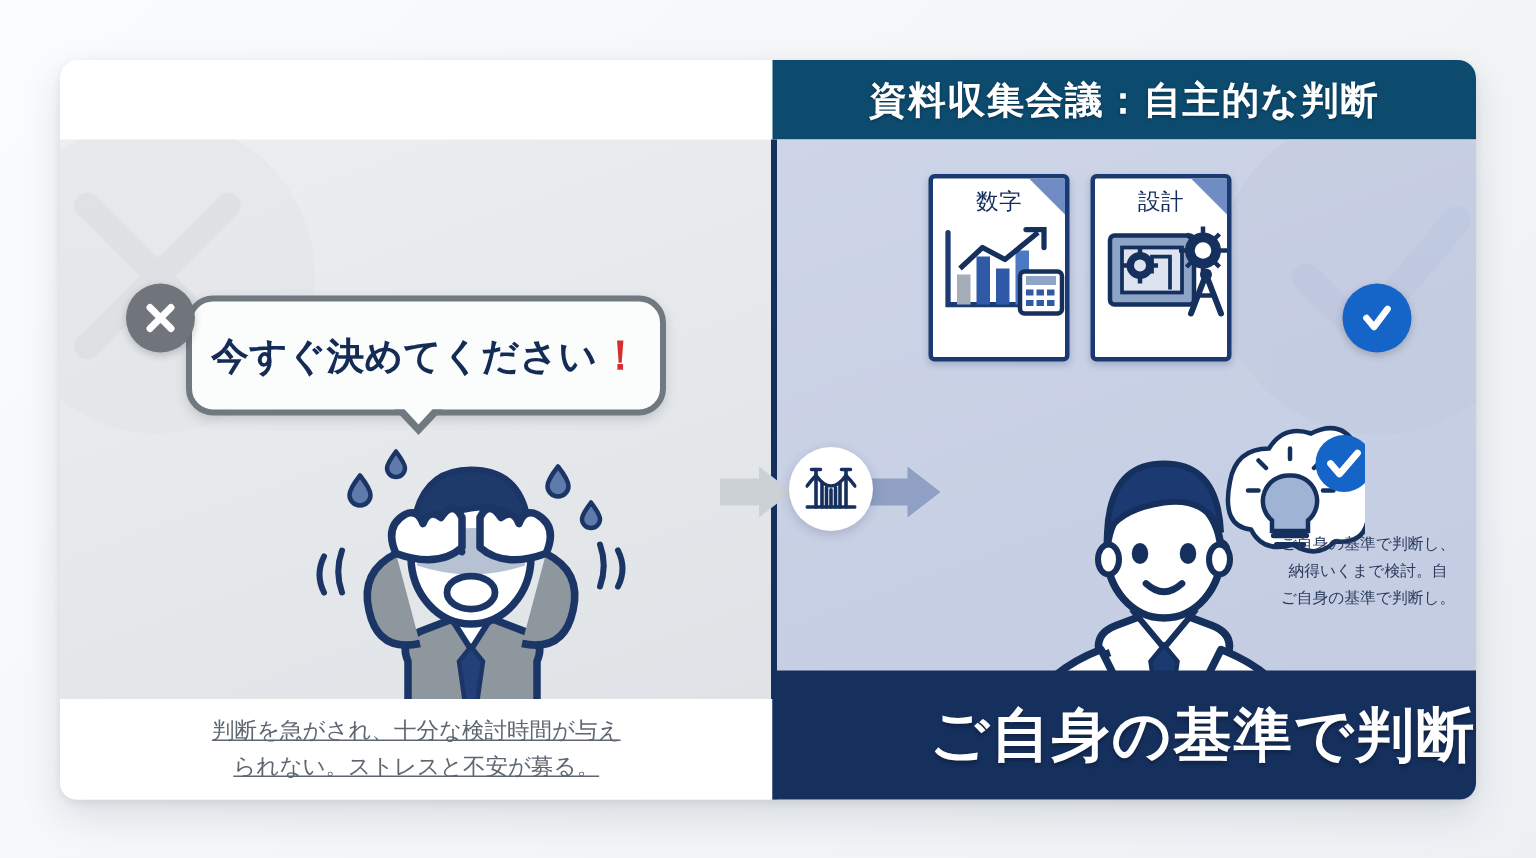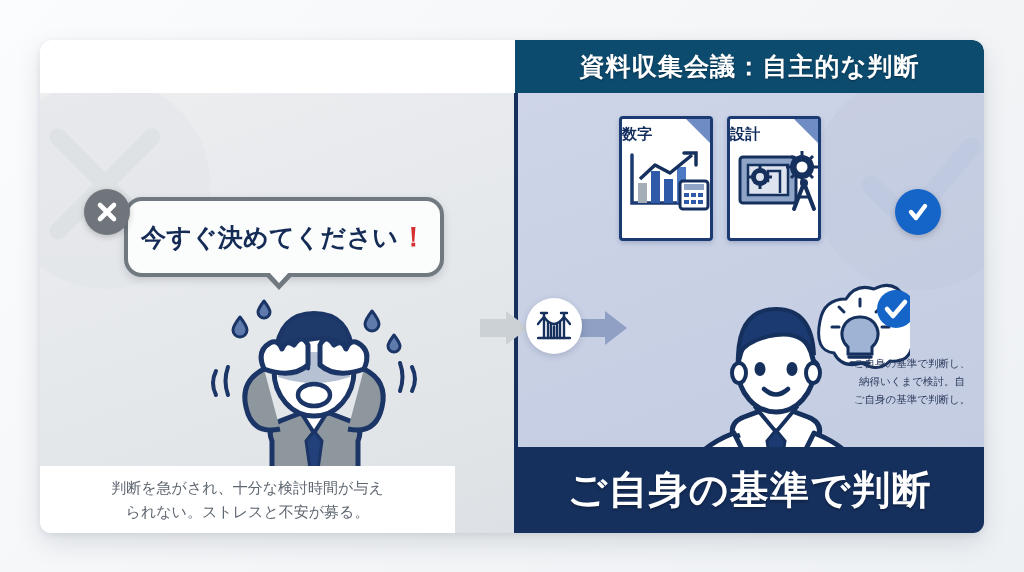--- a/index.html
+++ b/index.html
@@ -91,22 +91,22 @@
 
   
   #docs { position:absolute; left:104px; top:23px; width:310px; height:125px;
           display:flex; gap:14px; z-index:5; }
   .doc { width:94px; height:125px; background:#ffffff;
          border:3px solid #1c3a72; border-radius:4px;
          position:relative; overflow:hidden;
          box-shadow:0 2px 5px rgba(22,44,90,.22); }
   .doc-fold { position:absolute; right:-1px; top:-1px; width:26px; height:26px;
               background:#6f8dc4; clip-path:polygon(0 0,100% 100%,100% 0); }
-  .doc-title { position:absolute; top:6px; left:0; right:0; text-align:left;
-               font-size:15px; font-weight:bold; color:#122c5c;
+  .doc-title { position:absolute; top:6px; left:0; right:0; text-align:center;
+               font-size:15px; font-weight:normal; color:#122c5c;
                letter-spacing:.02em; }
   .doc-art { position:absolute; top:28px; left:0; right:0; height:66px; }
   .doc-lines { position:absolute; left:10px; right:10px; bottom:11px; }
   .doc-lines i { display:block; height:3px; background:#c2cbd8;
                  border-radius:2px; margin-bottom:4px; }
 
   
   #arrow-left { position:absolute; left:440px; top:271px; z-index:7; }
   #arrow-right{ position:absolute; left:539px; top:271px; z-index:7; }
   #bridge {
@@ -124,29 +124,29 @@
     clip-path:polygon(0 0,100% 0,100% 100%,0 100%,4.5% 50%);
   }
   #ribbon-left  { left:105px; top:390px; width:266px;
                   background:#6b7683; color:#ffffff;
                   clip-path:polygon(0 0,100% 0,94% 50%,100% 100%,0 100%,6% 50%);
                   text-shadow:0 1px 1px rgba(0,0,0,.25); }
   #ribbon-right { left:130px; top:389px; width:250px;
                   background:#fbfcfd; color:#16305e;
                   clip-path:polygon(0 0,100% 0,94% 50%,100% 100%,0 100%,6% 50%); }
   #caption-left {
-    position:absolute; left:40px; top:466px; width:415px; height:67px;
+    position:absolute; left:40px; top:466px; width:475px; height:67px;
     display:flex; flex-direction:column; align-items:center;
     justify-content:center; text-align:center; background:#ffffff;
     border-radius:0 0 0 11px; z-index:11;
-    font-size:15px; line-height:1.55; color:#5e6670; padding:0 46px;
+    font-size:15px; line-height:1.55; color:#5e6670; padding:0 46px;text-decoration:underline;
   }
   #headline-right {
     position:absolute; left:515px; top:447px; width:469px; height:86px;
-    display:flex; align-items:center; justify-content:center;
+    display:flex; align-items:center; justify-content:flex-end;
     background:#16305e; border-radius:0 0 11px 0; z-index:11;
     color:#ffffff; font-size:39px; font-weight:bold; letter-spacing:.03em;
     text-shadow:0 2px 3px rgba(0,0,0,.3);
   }
 
   
   #note-right {
     position:absolute; right:12px; top:262px; width:120px; z-index:7;
     font-size:10.5px; line-height:1.7; color:#2b3b5c; text-align:center;
     font-weight:normal;

